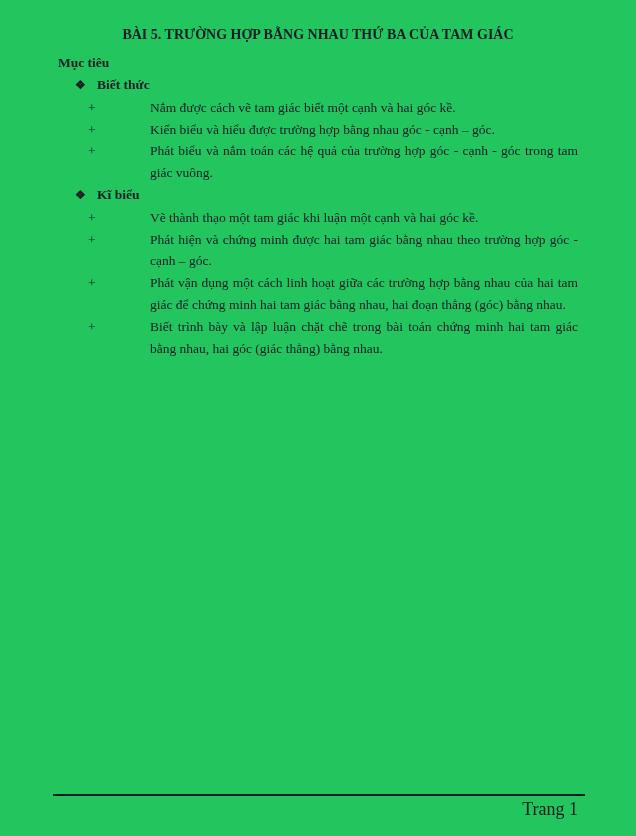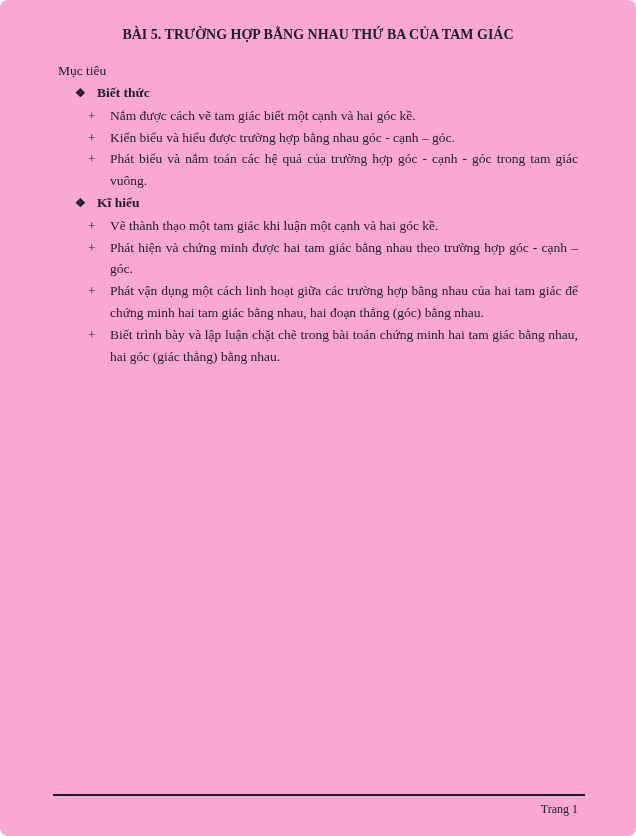--- a/index.html
+++ b/index.html
@@ -4,39 +4,38 @@
 <style>
   html, body {
     margin: 0;
     padding: 0;
     background: #ffffff;
   }
   .page {
     position: relative;
     width: 636px;
     height: 836px;
-    background: #f9a8d4;
+    background: #22c55e;
     font-family: "Liberation Serif", "DejaVu Serif", serif;
     color: #1c1c26;
     font-size: 13.5px;
     overflow: hidden;
-    border-radius: 8px;
   }
   .content {
     padding: 22px 58px 0 58px;
   }
   .title {
     text-align: center;
     font-weight: bold;
     font-size: 14px;
     line-height: 25px;
   }
   .objectives-heading {
-    font-weight: normal;
-    margin-top: 13px;
+    font-weight: bold;
+    margin-top: 5px;
     line-height: 22px;
   }
   .section-heading {
     display: flex;
     align-items: baseline;
     margin-left: 17px;
     font-weight: bold;
     line-height: 21.8px;
   }
   .diamond {
@@ -49,33 +48,34 @@
     margin-left: 30px;
     line-height: 21.8px;
   }
   .plus {
     flex: 0 0 22px;
     width: 22px;
   }
   .item-text {
     flex: 1;
     text-align: justify;
+    margin-left: 40px;
   }
   .footer-line {
     position: absolute;
     left: 53px;
     right: 51px;
     top: 794px;
     border-top: 2px solid #1c1c26;
   }
   .footer-page {
     position: absolute;
     top: 800px;
     right: 58px;
-    font-size: 12px;
+    font-size: 18px;
     line-height: 18px;
   }
 </style>
 </head>
 <body>
 
 <div class="page">
   <div class="content">
 
     <div class="title">
@@ -97,21 +97,21 @@
       <span class="plus">+</span>
       <span class="item-text">Kiến biểu và hiểu được trường hợp bằng nhau góc - cạnh – góc.</span>
     </div>
     <div class="item">
       <span class="plus">+</span>
       <span class="item-text">Phát biểu và nắm toán các hệ quả của trường hợp góc - cạnh - góc trong tam giác vuông.</span>
     </div>
 
     <div class="section-heading">
       <span class="diamond">❖</span>
-      <span class="heading-text">Kĩ hiểu</span>
+      <span class="heading-text">Kĩ biểu</span>
     </div>
 
     <div class="item">
       <span class="plus">+</span>
       <span class="item-text">Vẽ thành thạo một tam giác khi luận một cạnh và hai góc kề.</span>
     </div>
     <div class="item">
       <span class="plus">+</span>
       <span class="item-text">Phát hiện và chứng minh được hai tam giác bằng nhau theo trường hợp góc - cạnh – góc.</span>
     </div>

